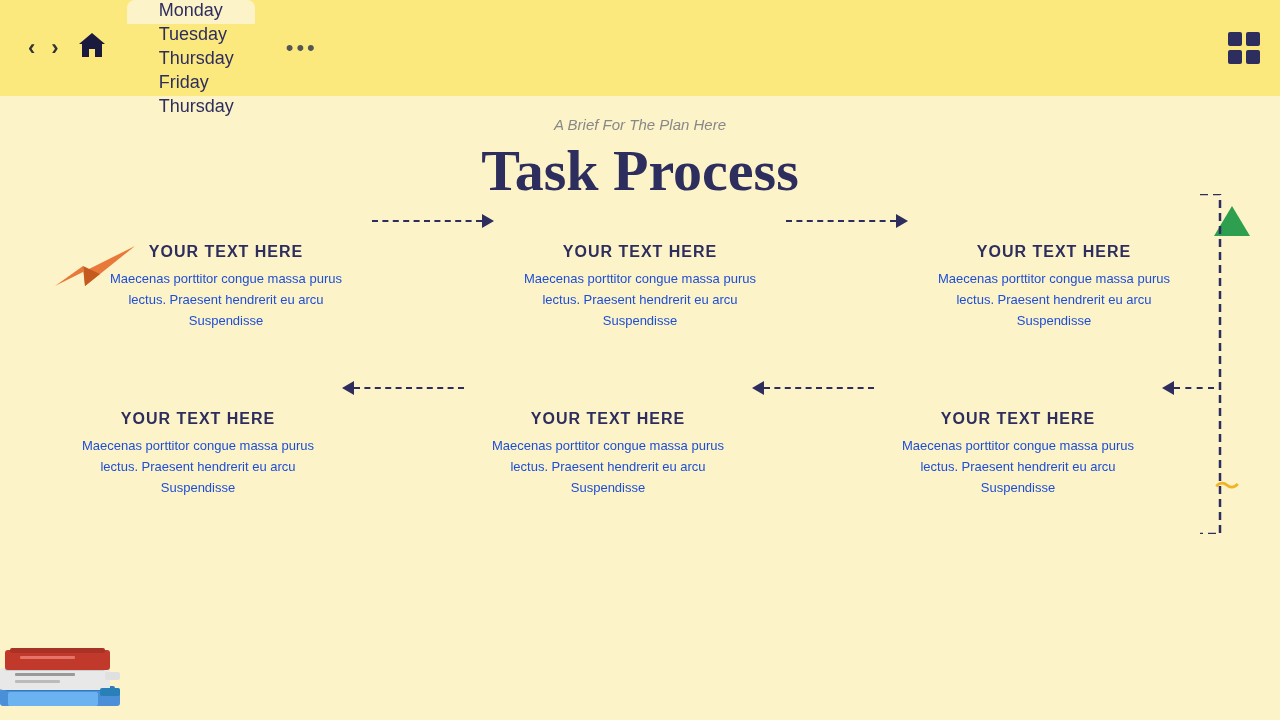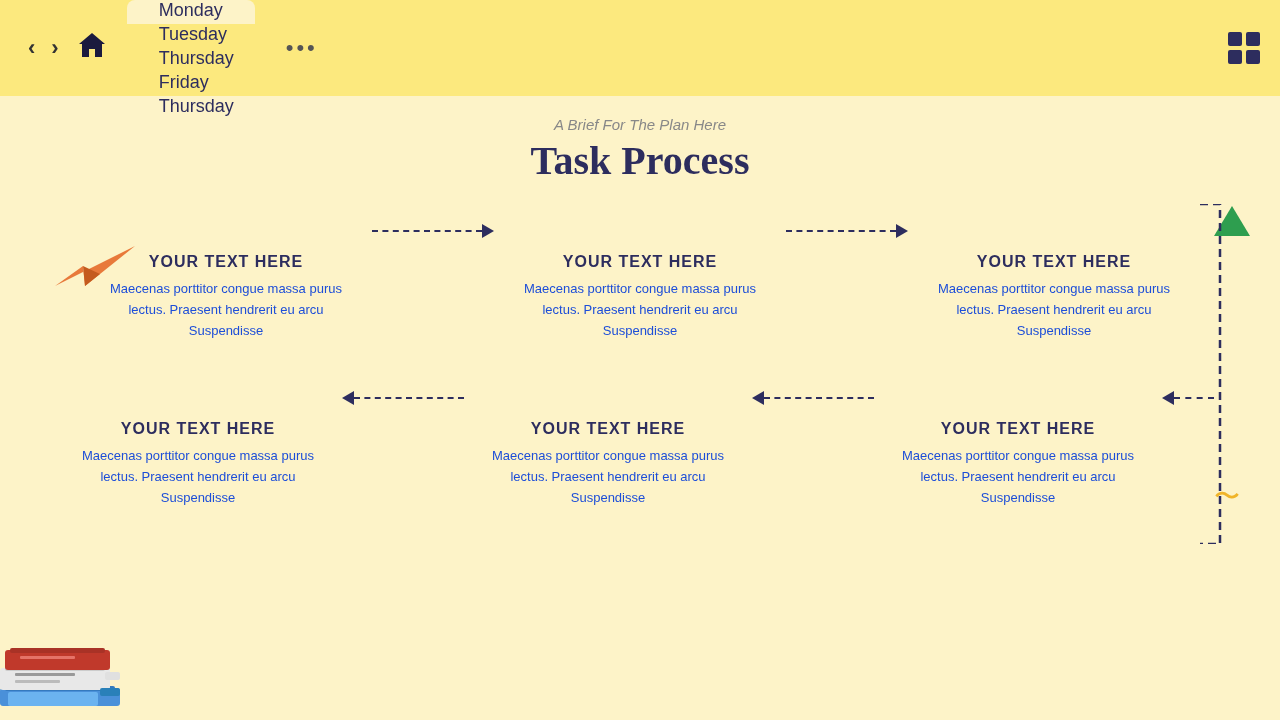--- a/index.html
+++ b/index.html
@@ -77,30 +77,29 @@
 
     
     .main {
       padding: 20px 60px 20px 60px;
       position: relative;
     }
 
     
     .page-header {
       text-align: center;
-      margin-bottom: 30px;
     }
     .page-subtitle {
       font-size: 15px;
       color: #888;
       font-style: italic;
       margin-bottom: 4px;
     }
     .page-title {
-      font-size: 40px;
+      font-size: 58px;
       font-weight: 800;
       color: #2d2d5e;
       font-family: Georgia, serif;
     }
     .deco-triangle-green {
       position: absolute;
       top: 110px;
       right: 30px;
       width: 0;
       height: 0;

